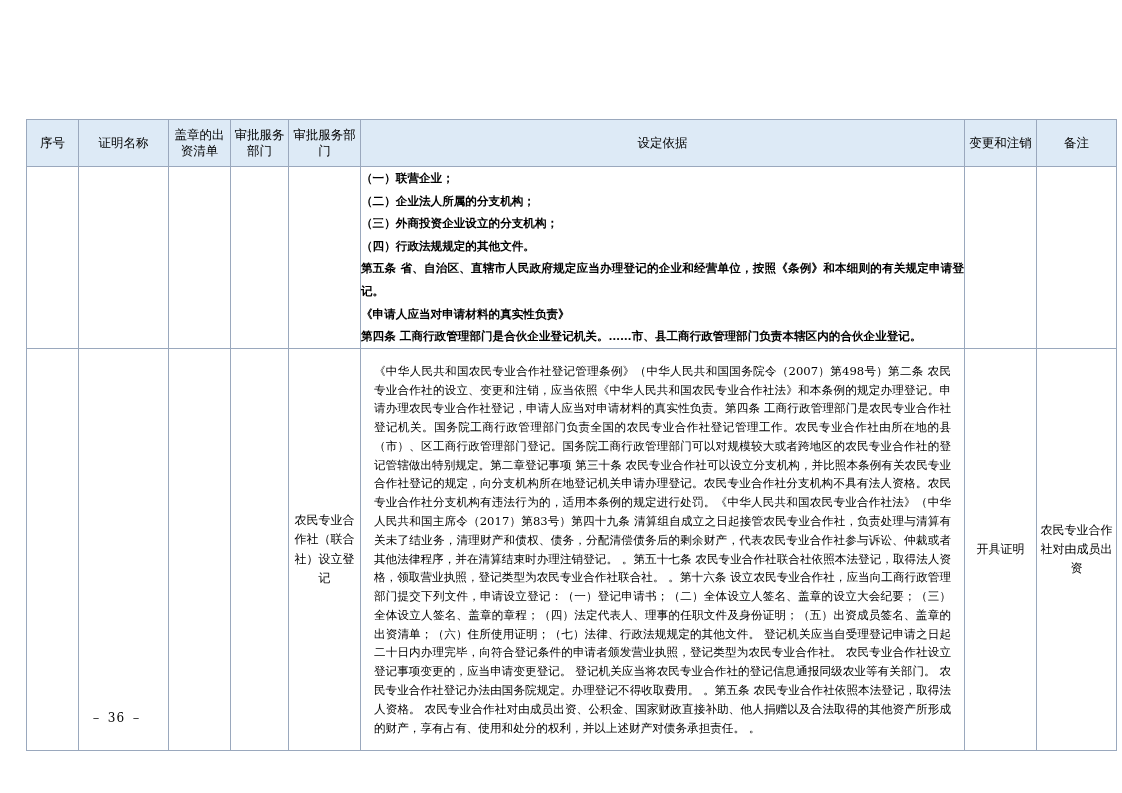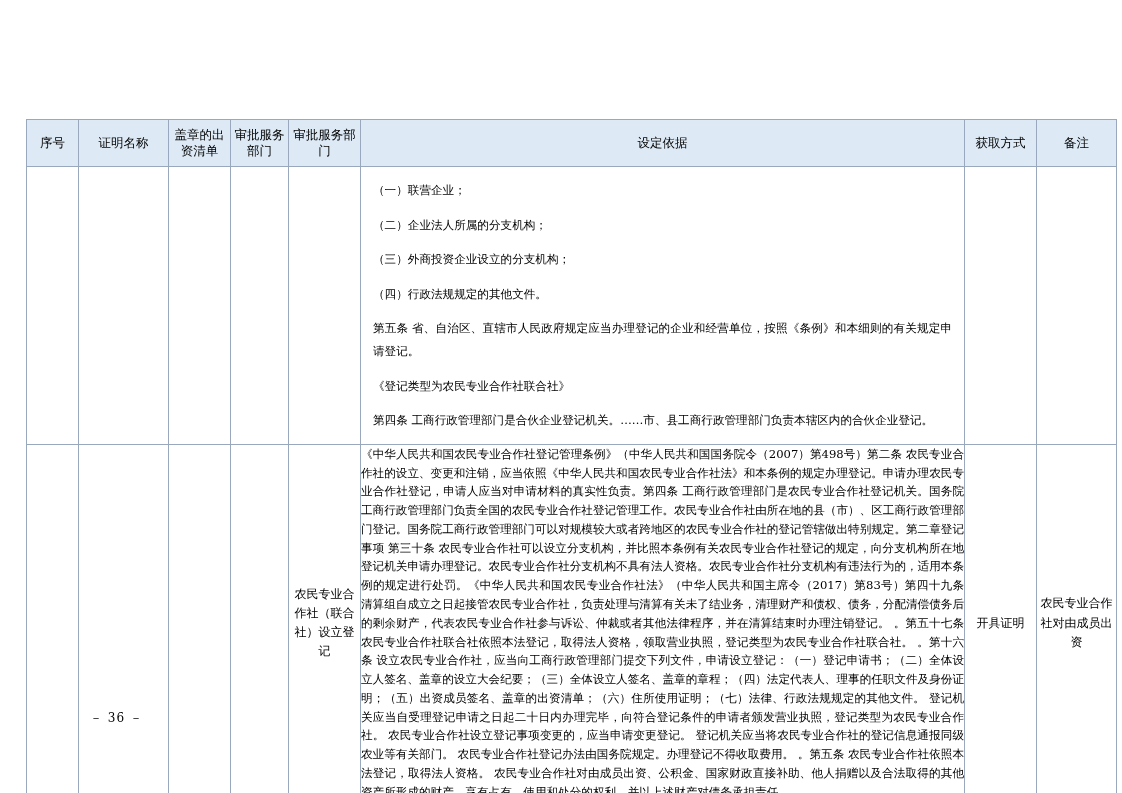--- a/index.html
+++ b/index.html
@@ -66,26 +66,27 @@
     padding: 2px 3px;
   }
   td.vmid-small {
     font-size: 12px;
     line-height: 1.6;
     text-align: center;
     vertical-align: middle;
     padding: 2px 3px;
   }
   .para {
-    margin: 12px;
+    margin: 0;
     text-indent: 0;
+    font-weight: bold;
   }
   .row1 .para { line-height: 1.95; }
   .blk {
-    margin: 0;
+    margin: 13px;
   }
   .page-number {
     position: absolute;
     left: 90px;
     top: 710px;
     font-size: 12px;
     letter-spacing: 1px;
     font-family: "DejaVu Serif", "Liberation Serif", serif;
   }
 </style>
@@ -119,41 +120,41 @@
         <th>
             <span class="hdr-inner">审批服务部门</span>
           </th>
         <th>
             <span class="hdr-inner">审批服务部门</span>
           </th>
         <th>
             <span class="hdr-inner">设定依据</span>
           </th>
         <th>
-            <span class="hdr-inner">获取方式</span>
+            <span class="hdr-inner">变更和注销</span>
           </th>
         <th>
             <span class="hdr-inner">备注</span>
           </th>
       </tr>
     </thead>
     <tbody>
       <tr class="row1">
         <td class="cell-empty mid-cell"></td>
         <td class="cell-empty mid-cell"></td>
         <td class="cell-empty mid-cell"></td>
         <td class="cell-empty mid-cell"></td>
         <td class="cell-empty mid-cell"></td>
         <td class="body-cell">
           <p class="para">（一）联营企业；</p>
           <p class="para">（二）企业法人所属的分支机构；</p>
           <p class="para">（三）外商投资企业设立的分支机构；</p>
           <p class="para">（四）行政法规规定的其他文件。</p>
           <p class="para">第五条  省、自治区、直辖市人民政府规定应当办理登记的企业和经营单位，按照《条例》和本细则的有关规定申请登记。</p>
-          <p class="para">《登记类型为农民专业合作社联合社》</p>
+          <p class="para">《申请人应当对申请材料的真实性负责》</p>
           <p class="para">第四条  工商行政管理部门是合伙企业登记机关。……市、县工商行政管理部门负责本辖区内的合伙企业登记。</p>
         </td>
         <td class="cell-empty mid-cell"></td>
         <td class="cell-empty mid-cell"></td>
       </tr>
       <tr class="row2">
         <td class="cell-empty mid-cell"></td>
         <td class="cell-empty mid-cell"></td>
         <td class="cell-empty mid-cell"></td>
         <td class="cell-empty mid-cell"></td>

